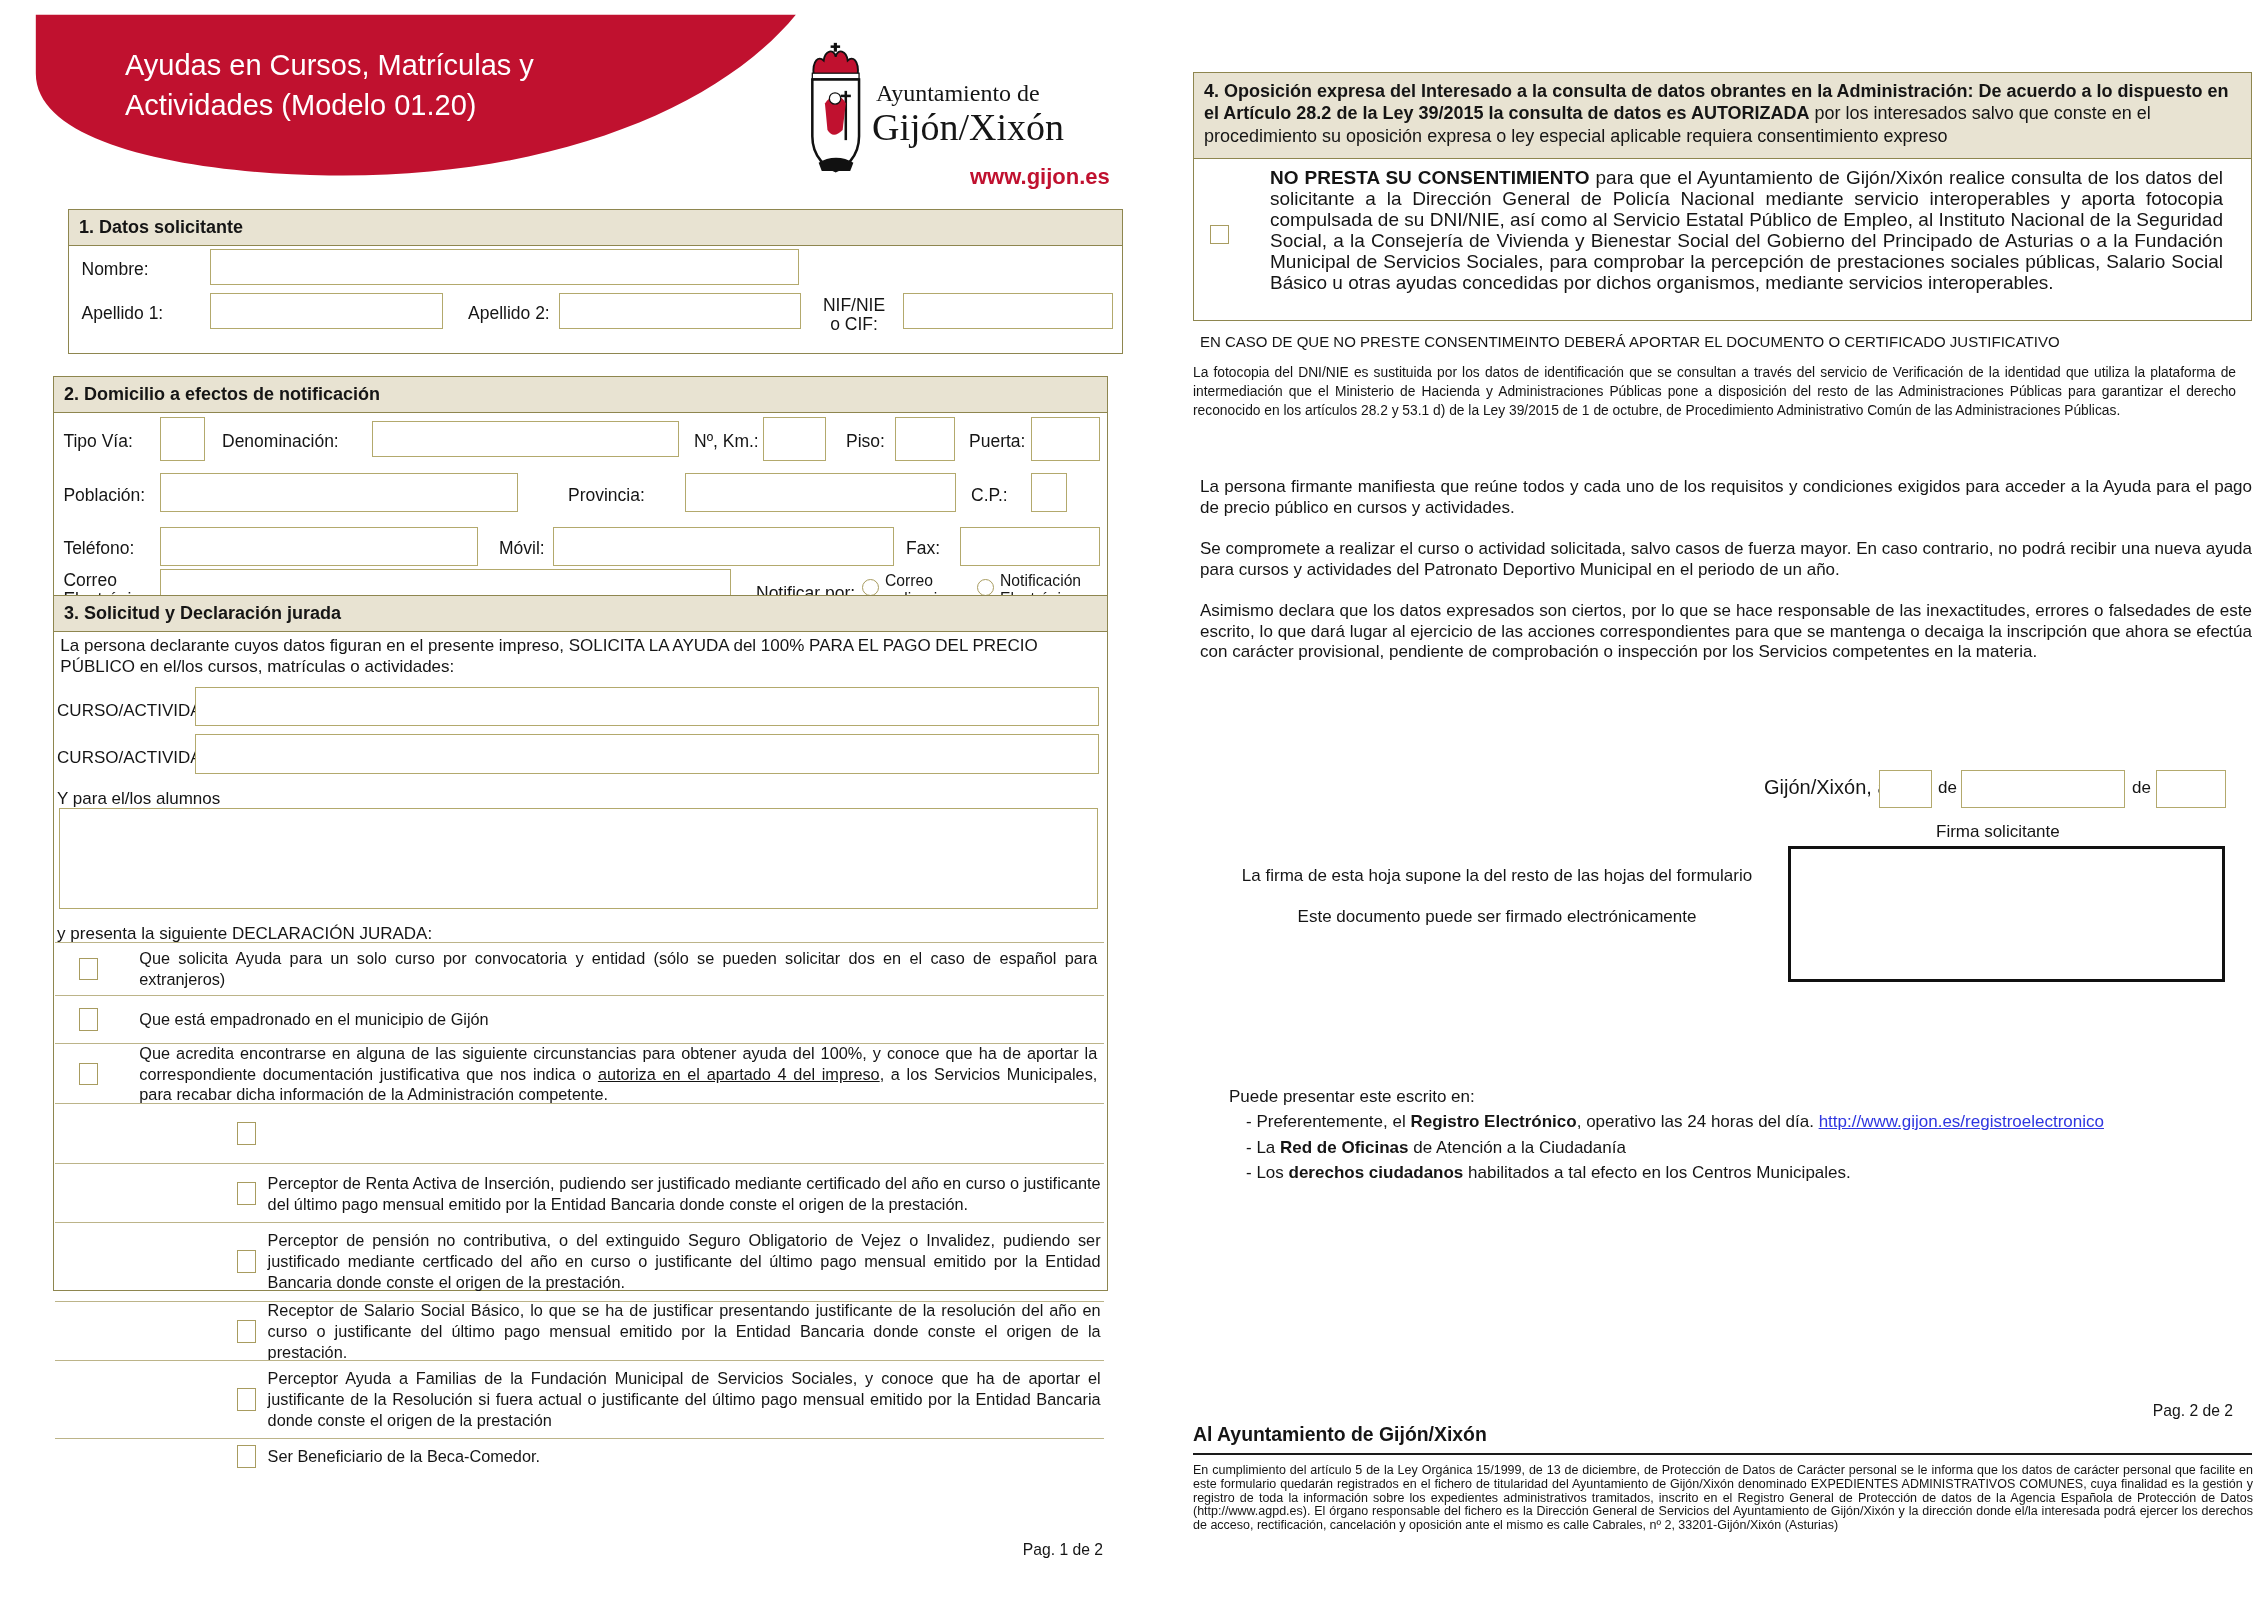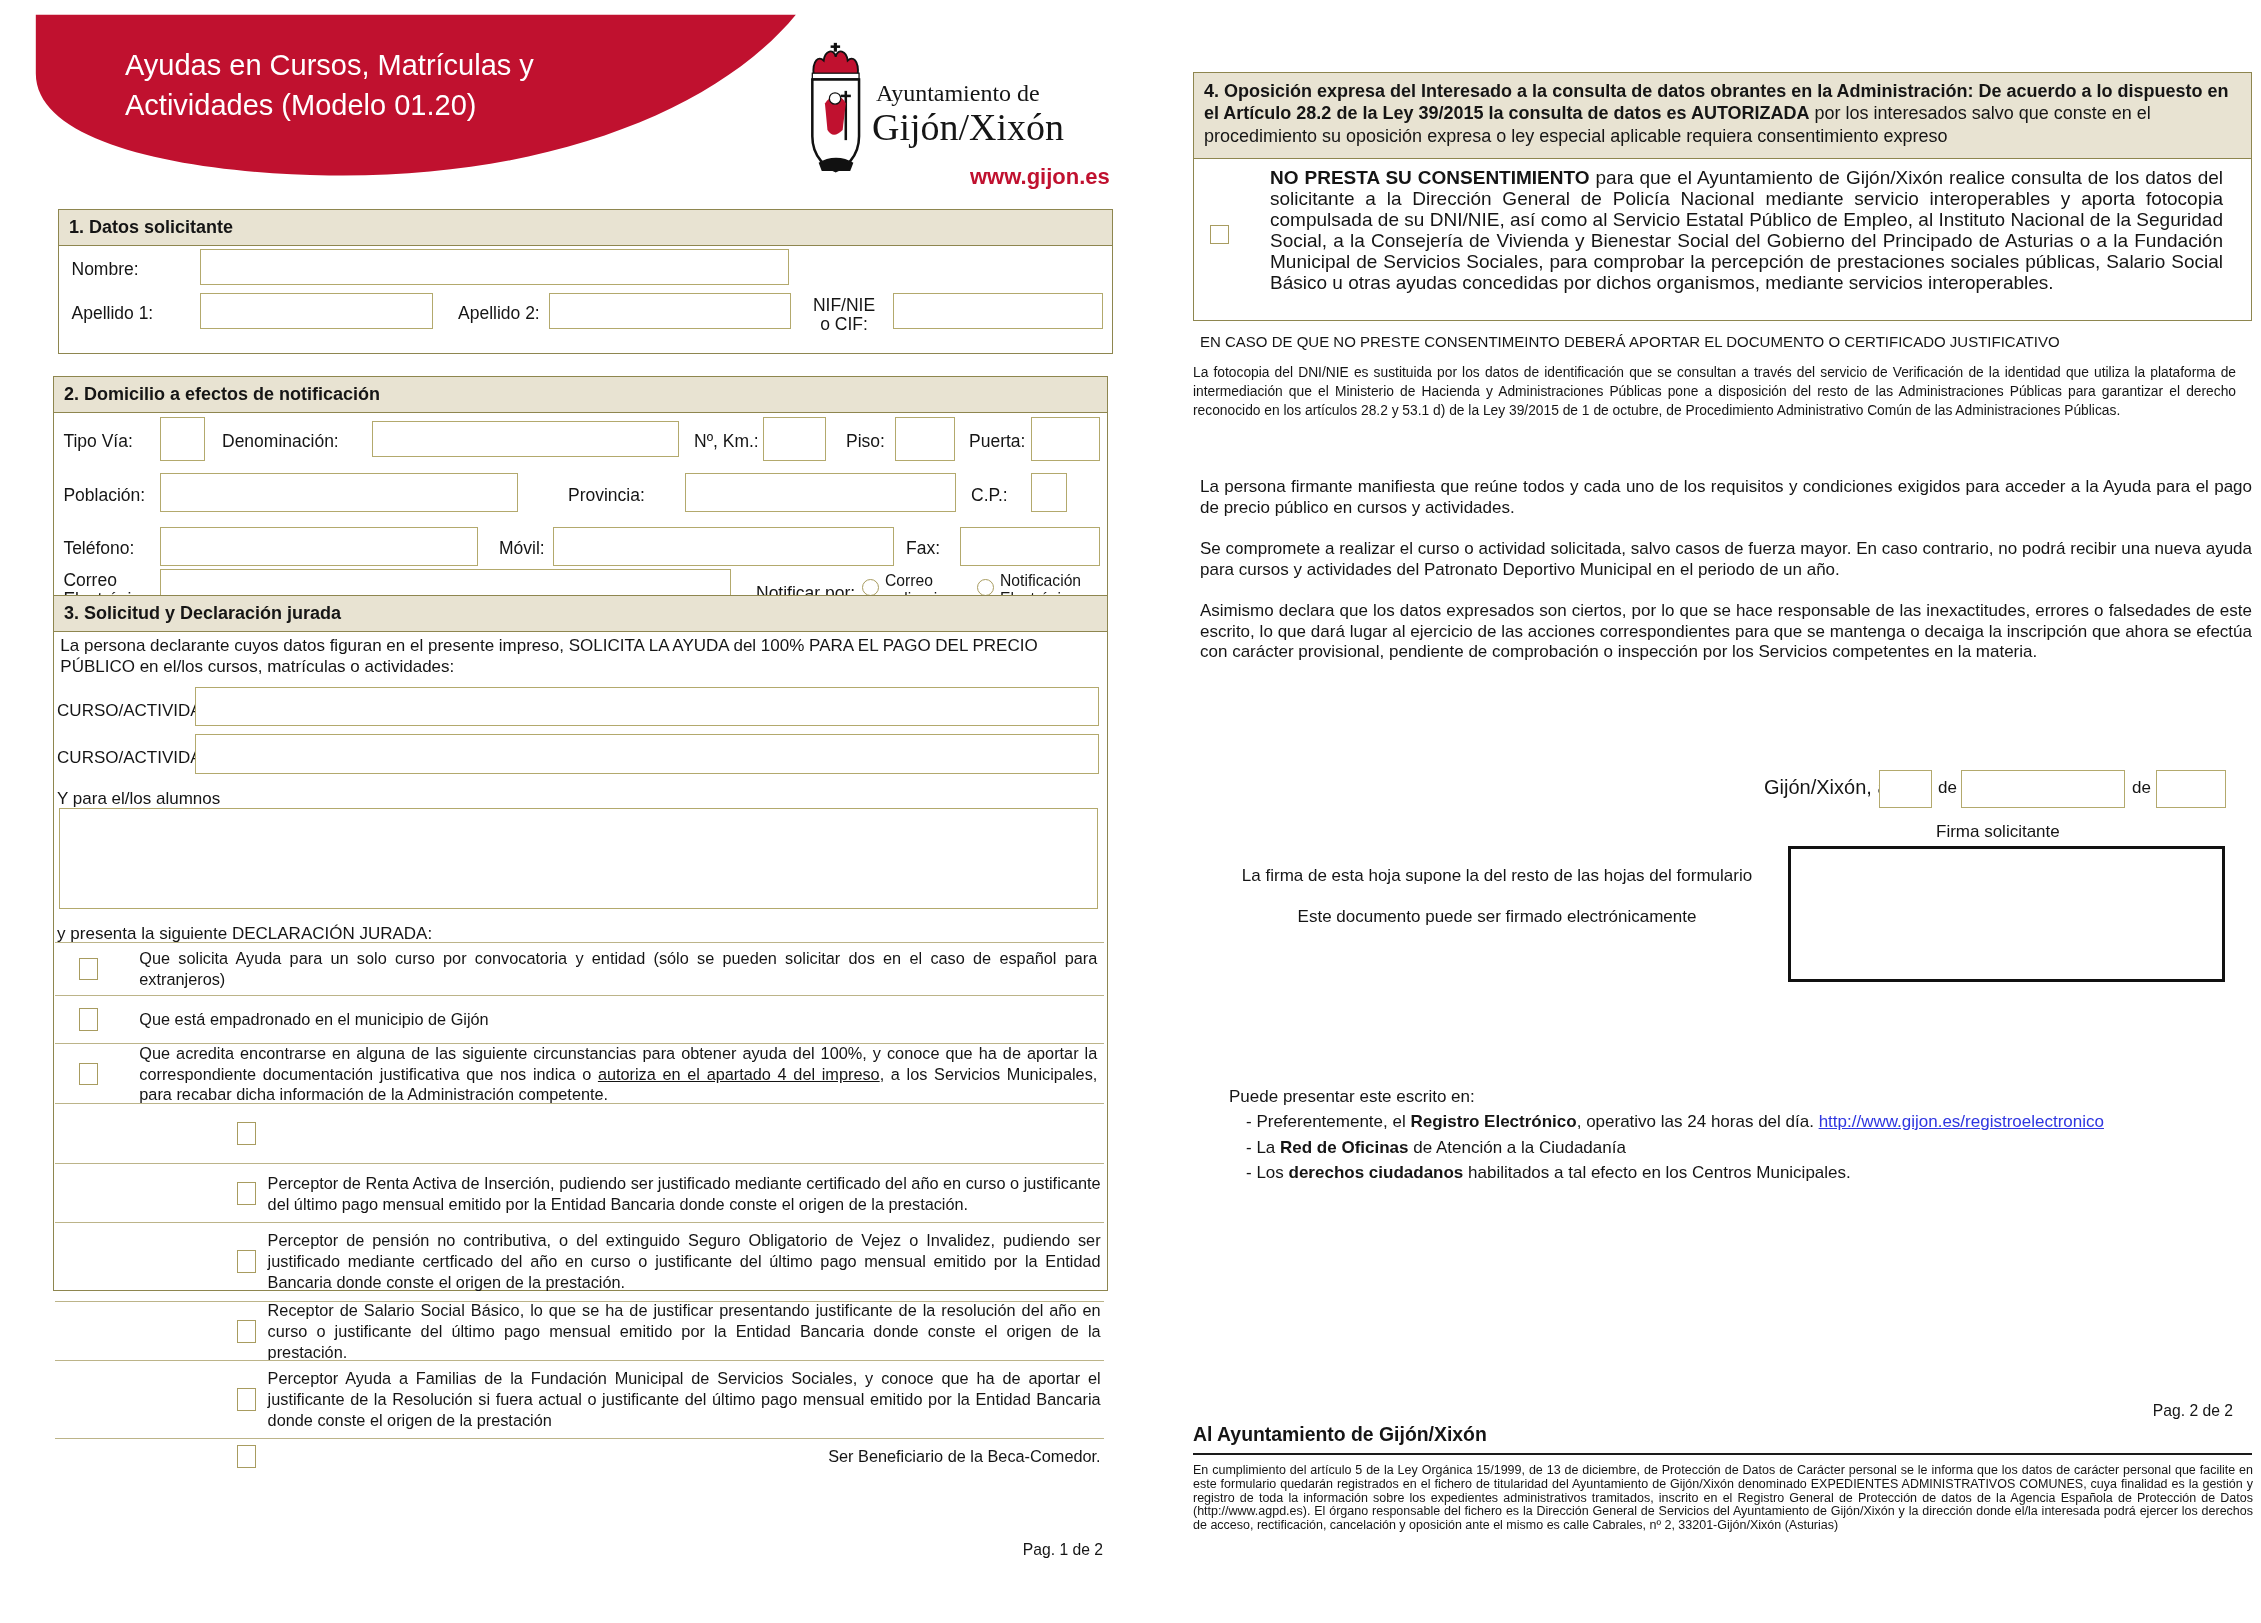--- a/index.html
+++ b/index.html
@@ -55,21 +55,21 @@
   <rect x="61" y="78" width="4" height="78" fill="#111"></rect>
   <rect x="55" y="84" width="16" height="4" fill="#111"></rect>
   <path d="M30,98 C40,82 56,82 63,98 L58,140 C48,150 40,150 34,140 Z" fill="#c0112f"></path>
   <circle cx="46" cy="90" r="9" fill="#fff" stroke="#111" stroke-width="2"></circle>
   <path d="M20,192 C35,181 60,181 75,192 L70,205 H25 Z" fill="#111"></path>
 </svg>
 <div class="abs serif" style="left:876px;top:80px;font-size:24px">Ayuntamiento de</div>
 <div class="abs serif" style="left:872px;top:105px;font-size:38px">Gijón/Xixón</div>
 <div class="abs" style="left:970px;top:164px;width:119px;text-align:right;font-size:22px;font-weight:700;color:#c0112f">www.gijon.es</div>
 
-<div class="sec" style="left:58px;top:209px;width:1055px;height:145px">
+<div class="sec" style="left:68px;top:209px;width:1055px;height:145px">
   <div class="sechdr">1. Datos solicitante</div>
   <span class="lbl" style="left:12.5px;top:50px">Nombre:</span>
   <input class="fld" style="left: 141px; top: 39px; width: 589px; height: 36px;">
   <span class="lbl" style="left:12.5px;top:94px">Apellido 1:</span>
   <input class="fld" style="left: 141px; top: 83px; width: 233px; height: 36px;">
   <span class="lbl" style="left:399px;top:94px">Apellido 2:</span>
   <input class="fld" style="left: 490px; top: 83px; width: 242px; height: 36px;">
   <span class="lbl pre" style="left:750px;top:86px;width:70px;text-align:center">NIF/NIE
 o CIF:</span>
   <input class="fld" style="left: 834px; top: 83px; width: 210px; height: 36px;">
@@ -154,21 +154,21 @@
   <div class="drow subrow" style="top:705px;height:60px">
     <span class="cbx"></span>
     <div class="dtext">Receptor de Salario Social Básico, lo que se ha de justificar presentando justificante de la resolución del año en curso o justificante del último pago mensual emitido por la Entidad Bancaria donde conste el origen de la prestación.</div>
   </div>
   <div class="drow subrow" style="top:764px;height:78px">
     <span class="cbx"></span>
     <div class="dtext">Perceptor Ayuda a Familias de la Fundación Municipal de Servicios Sociales, y conoce que ha de aportar el justificante de la Resolución si fuera actual o justificante del último pago mensual emitido por la Entidad Bancaria donde conste el origen de la prestación</div>
   </div>
   <div class="drow subrow" style="top:842px;height:36px">
     <span class="cbx"></span>
-    <div class="dtext" style="text-align:right">Ser Beneficiario de la Beca-Comedor.</div>
+    <div class="dtext" style="text-align:left">Ser Beneficiario de la Beca-Comedor.</div>
   </div>
 </div>
 
 <div class="pagenum" style="left:971px;top:1541px;width:132px">Pag. 1 de 2</div>
 
 <div class="sec" style="left:1193px;top:72px;width:1059px;height:249px">
   <div class="sechdr" style="font-size:18px;line-height:22.5px;min-height:86px;font-weight:400"><span class="b">4. Oposición expresa del Interesado a la consulta de datos obrantes en la Administración: De acuerdo a lo dispuesto en el Artículo 28.2 de la Ley 39/2015 la consulta de datos es AUTORIZADA</span><span> por los interesados salvo que conste en el procedimiento su oposición expresa o ley especial aplicable requiera consentimiento expreso</span></div>
   <span class="abscbx" style="left:15.7px;top:152px"></span>
   <div class="abs" style="left:76px;top:94px;width:953px;font-size:19px;line-height:21px;text-align:justify"><span class="b">NO PRESTA SU CONSENTIMIENTO</span><span> para que el Ayuntamiento de Gijón/Xixón realice consulta de los datos del solicitante a la Dirección General de Policía Nacional mediante servicio interoperables y aporta fotocopia compulsada de su DNI/NIE, así como al Servicio Estatal Público de Empleo, al Instituto Nacional de la Seguridad Social, a la Consejería de Vivienda y Bienestar Social del Gobierno del Principado de Asturias o a la Fundación Municipal de Servicios Sociales, para comprobar la percepción de prestaciones sociales públicas, Salario Social Básico u otras ayudas concedidas por dichos organismos, mediante servicios interoperables.</span></div>
 </div>

